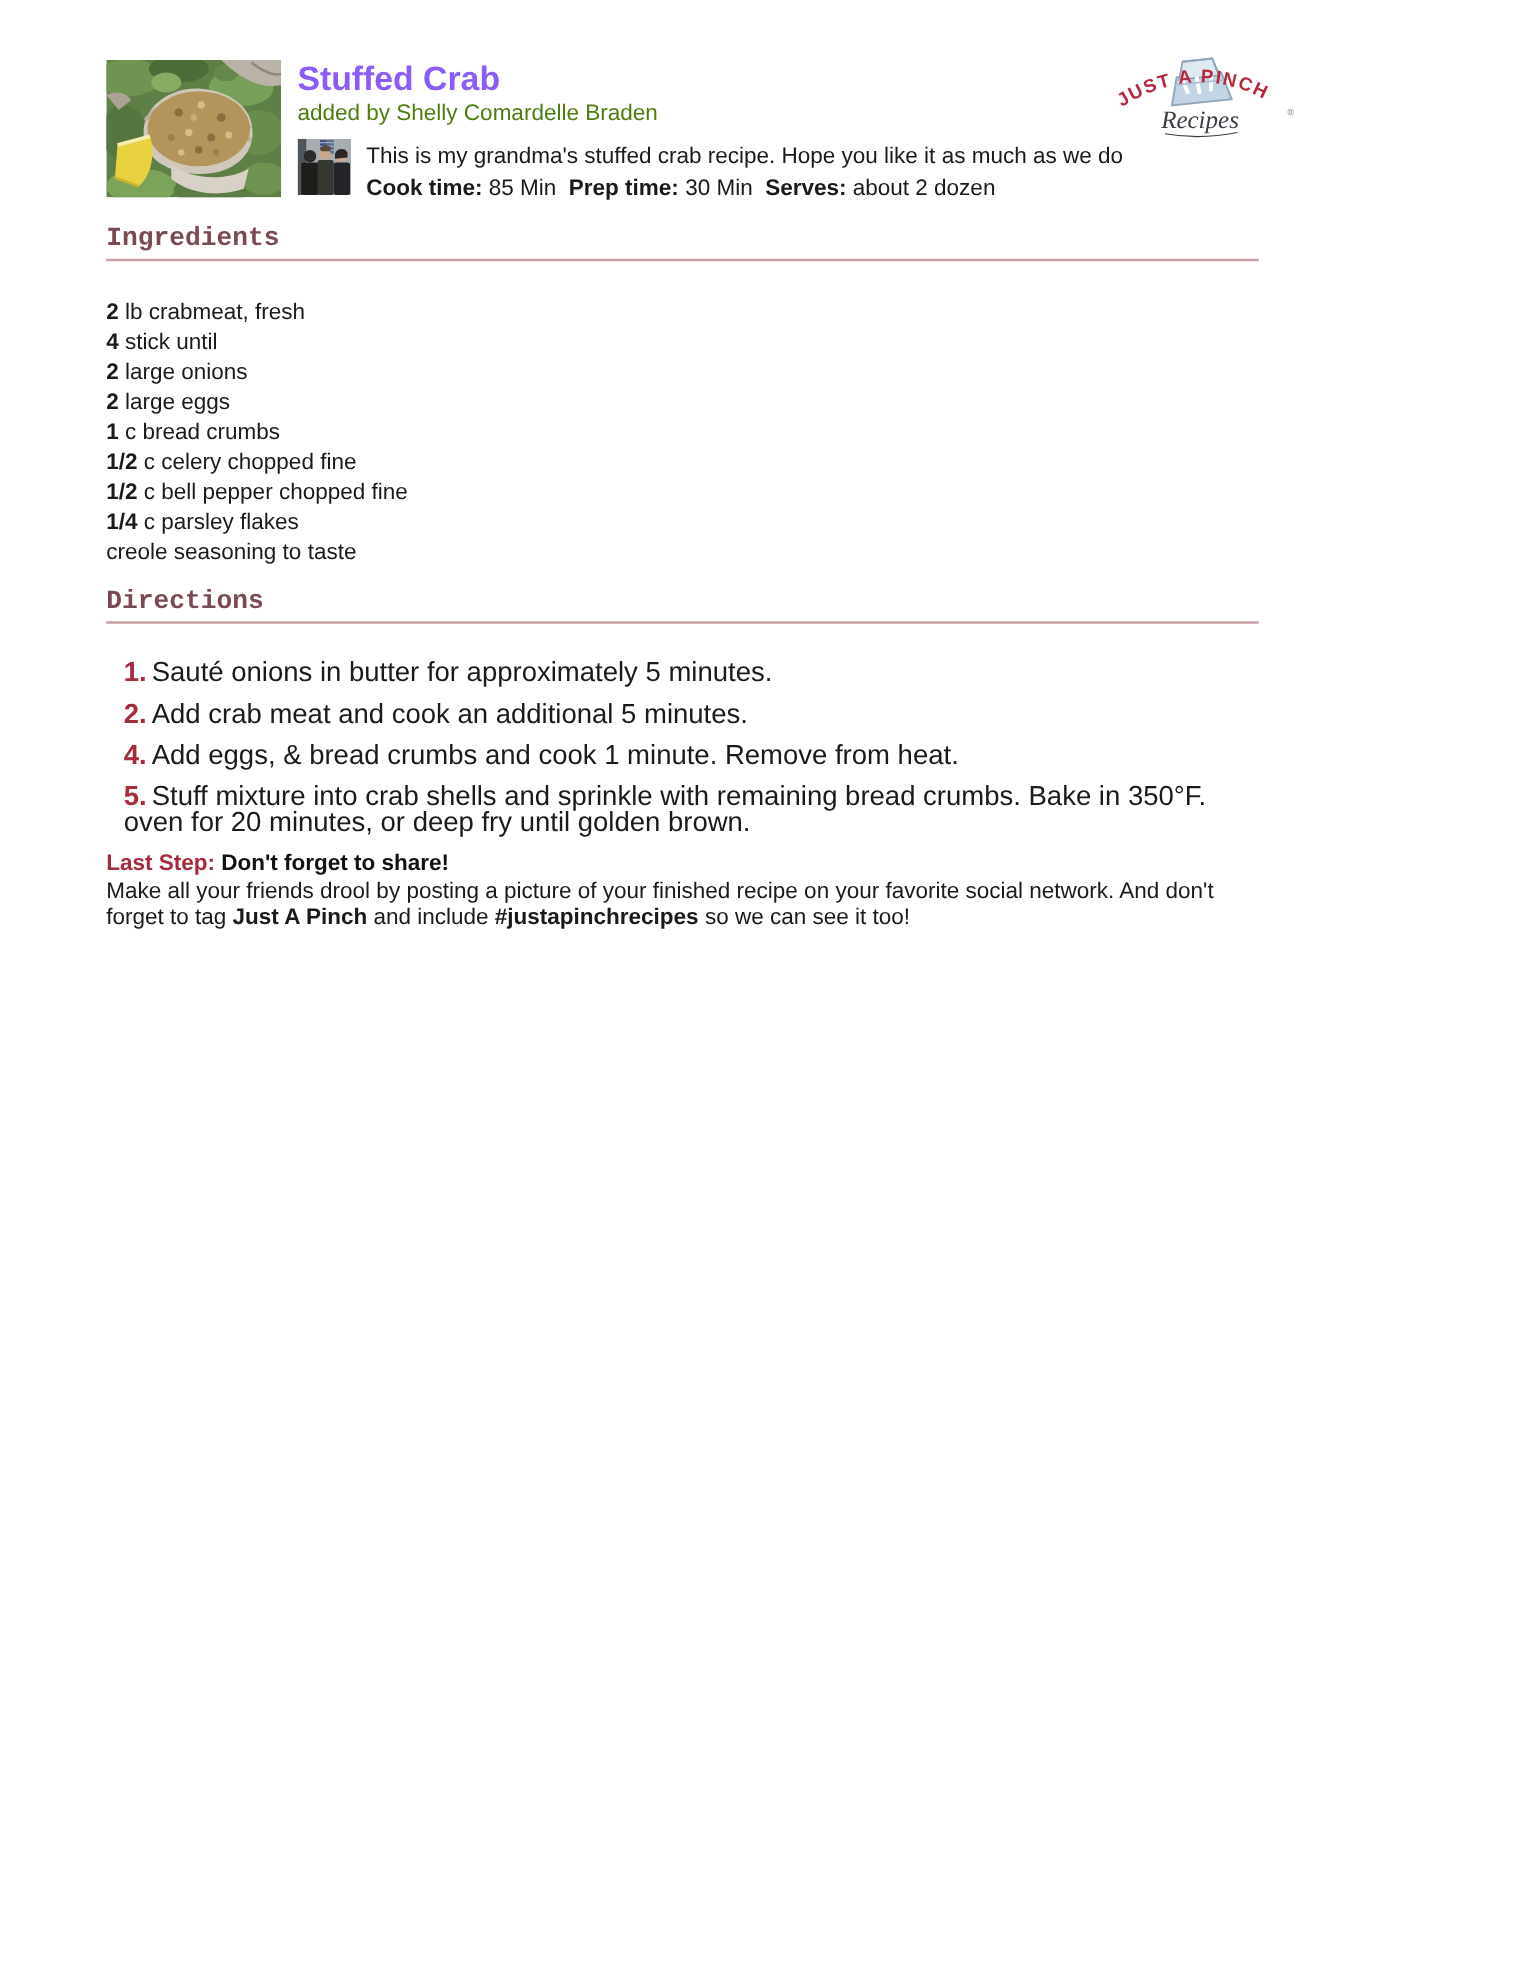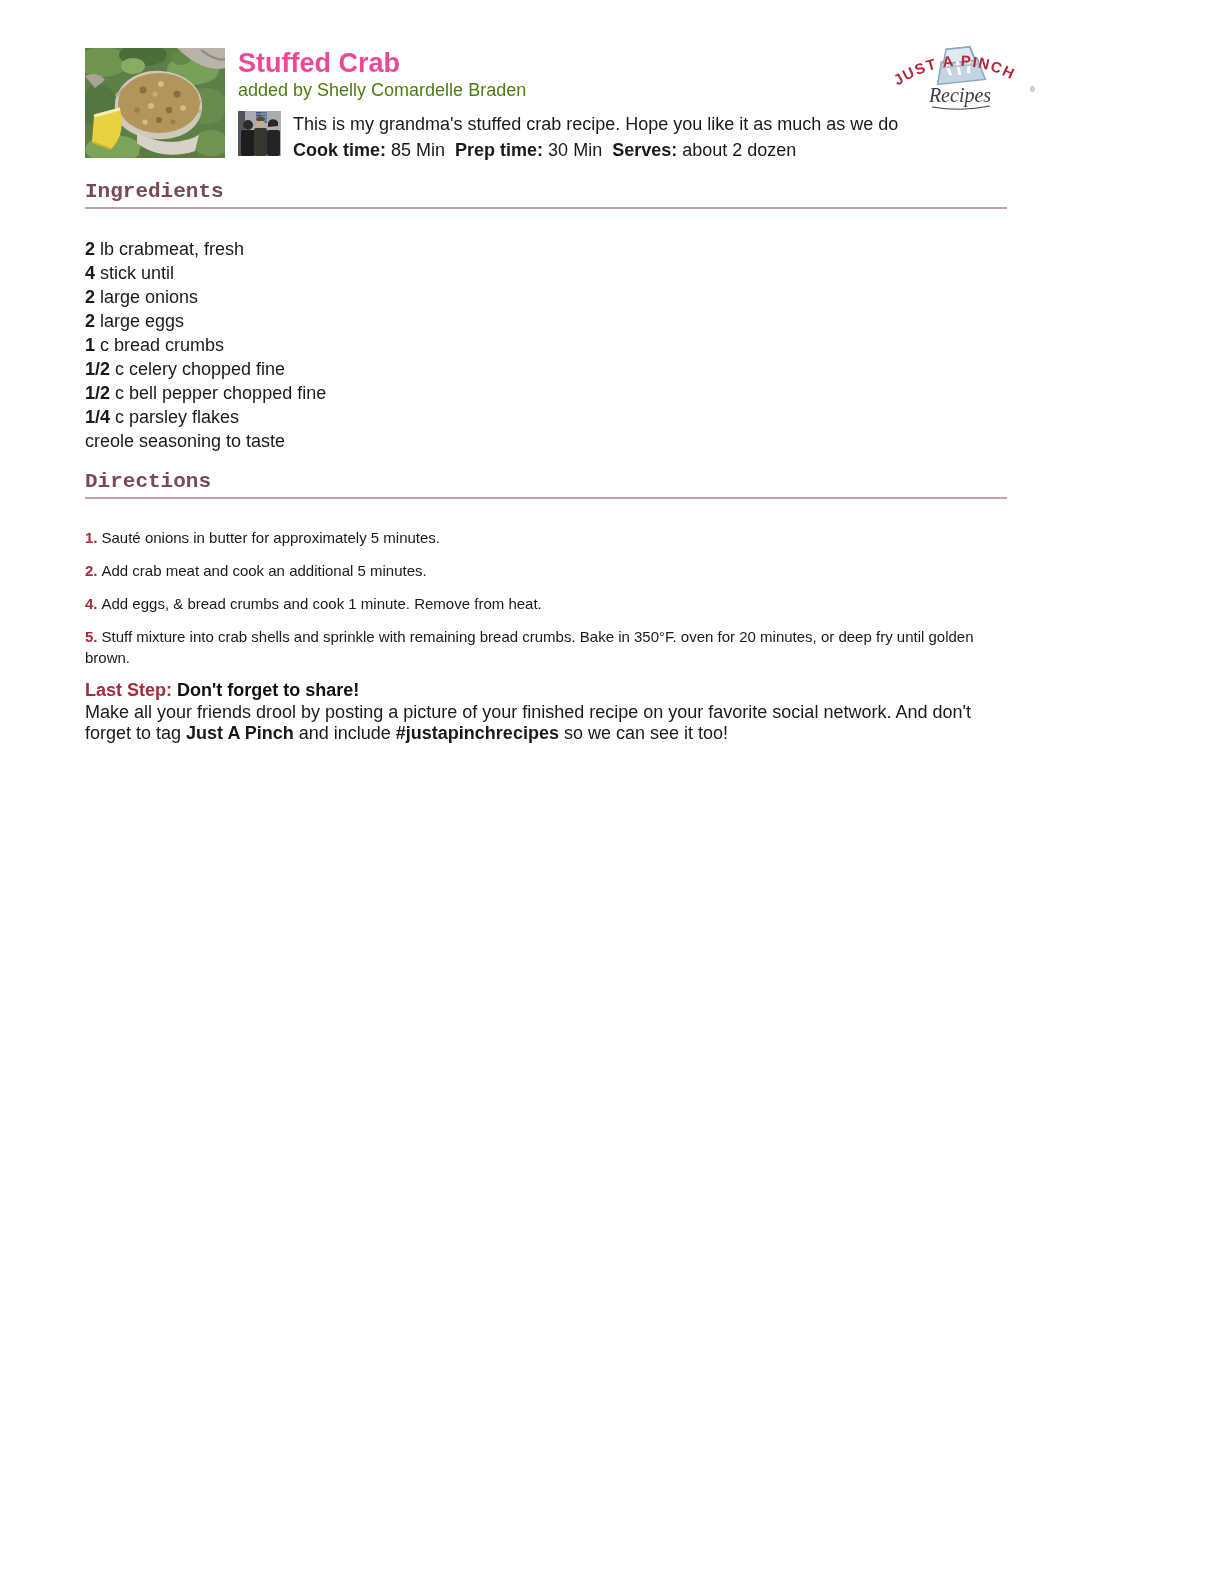--- a/index.html
+++ b/index.html
@@ -24,21 +24,21 @@
   .food-img {
     width: 140px; height: 110px; flex: 0 0 140px;
     overflow: hidden;
   }
   .header-main { flex: 1; padding-top: 0; }
   .recipe-title {
     margin: 0;
     font-size: 27px;
     line-height: 30px;
     font-weight: bold;
-    color: #ec4899;
+    color: #8b5cf6;
   }
   .byline {
     font-size: 18px;
     line-height: 22px;
     color: #4d7c0f;
     margin-top: 1px;
   }
   .desc-row { display: flex; gap: 12px; margin-top: 10px; }
   .avatar { width: 43px; height: 45px; flex: 0 0 43px; overflow: hidden; }
   .desc-block { font-size: 18px; line-height: 26px; }
@@ -64,21 +64,21 @@
     padding-bottom: 3px;
     font-family: Liberation Mono, monospace;
   }
 
   
   .ingredient-list { font-size: 18px; line-height: 24px; }
   .ing-amount { font-weight: bold; }
   .ing-amount:not(:empty) { margin-right: 5px; }
 
   
-  .step { font-size: 15px; line-height: 21px; margin: 0 0 12px 0; }
+  .step { font-size: 22px; line-height: 21px; margin: 0 0 12px 14px; }
   .step-num { font-weight: bold; color: #a82b3c; margin-right: 4px; }
 
   
   .last-step { font-size: 18px; line-height: 21px; }
   .last-step-label { font-weight: bold; color: #a82b3c; margin-right: 5px; }
   .last-step-title { font-weight: bold; color: #111; }
   .last-step-body { margin-top: 1px; }
   .bold { font-weight: bold; }
 </style>
 </head>

